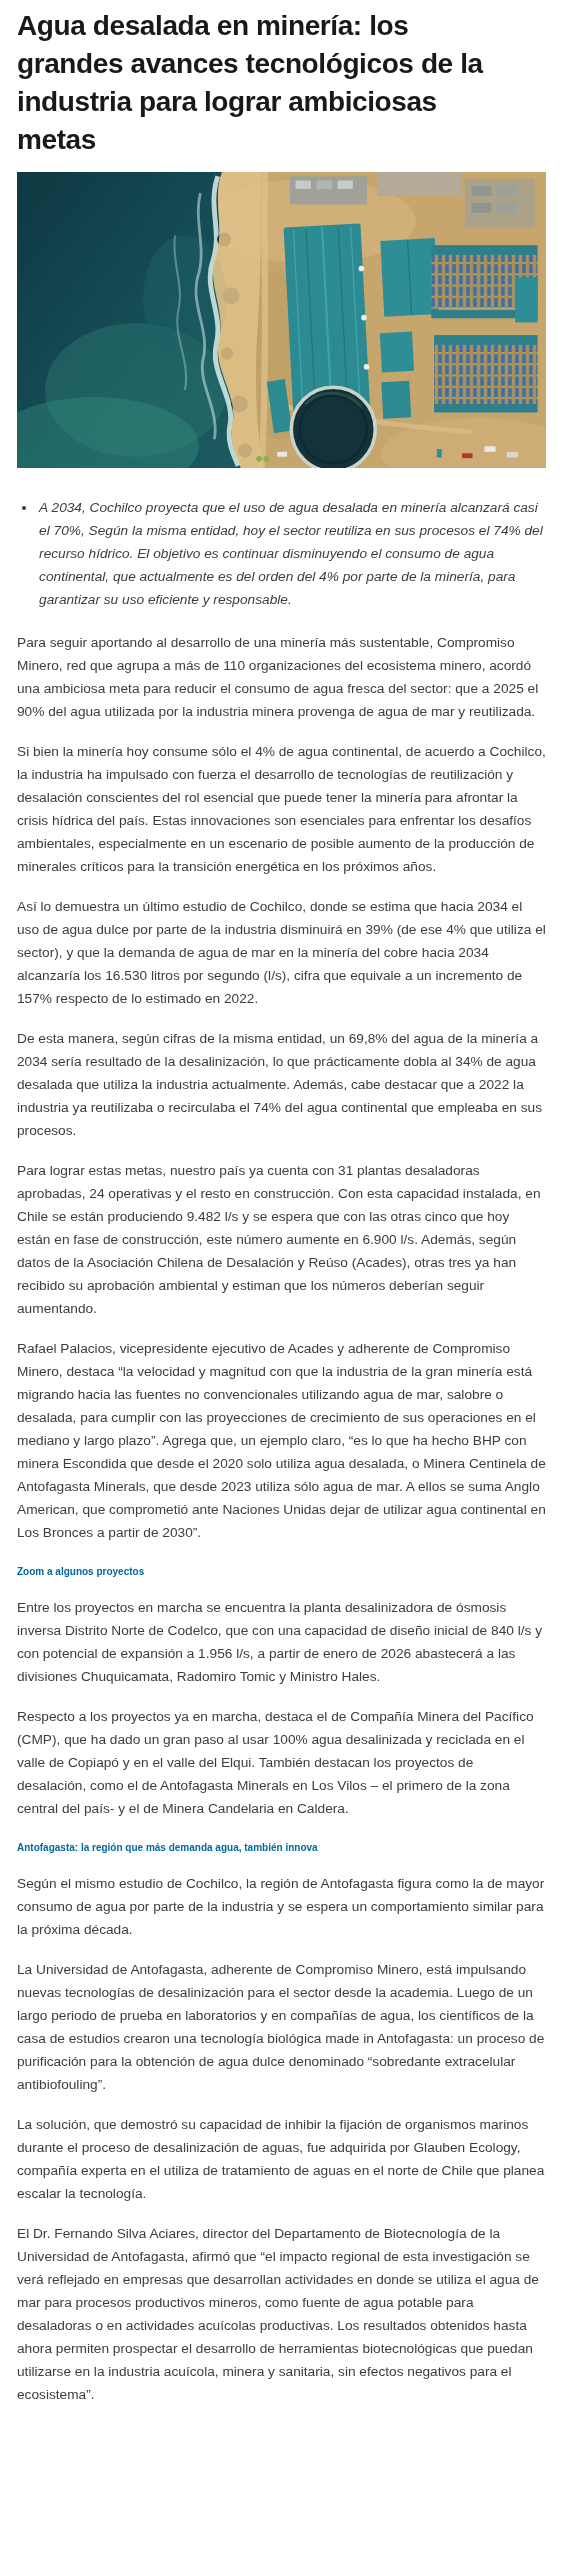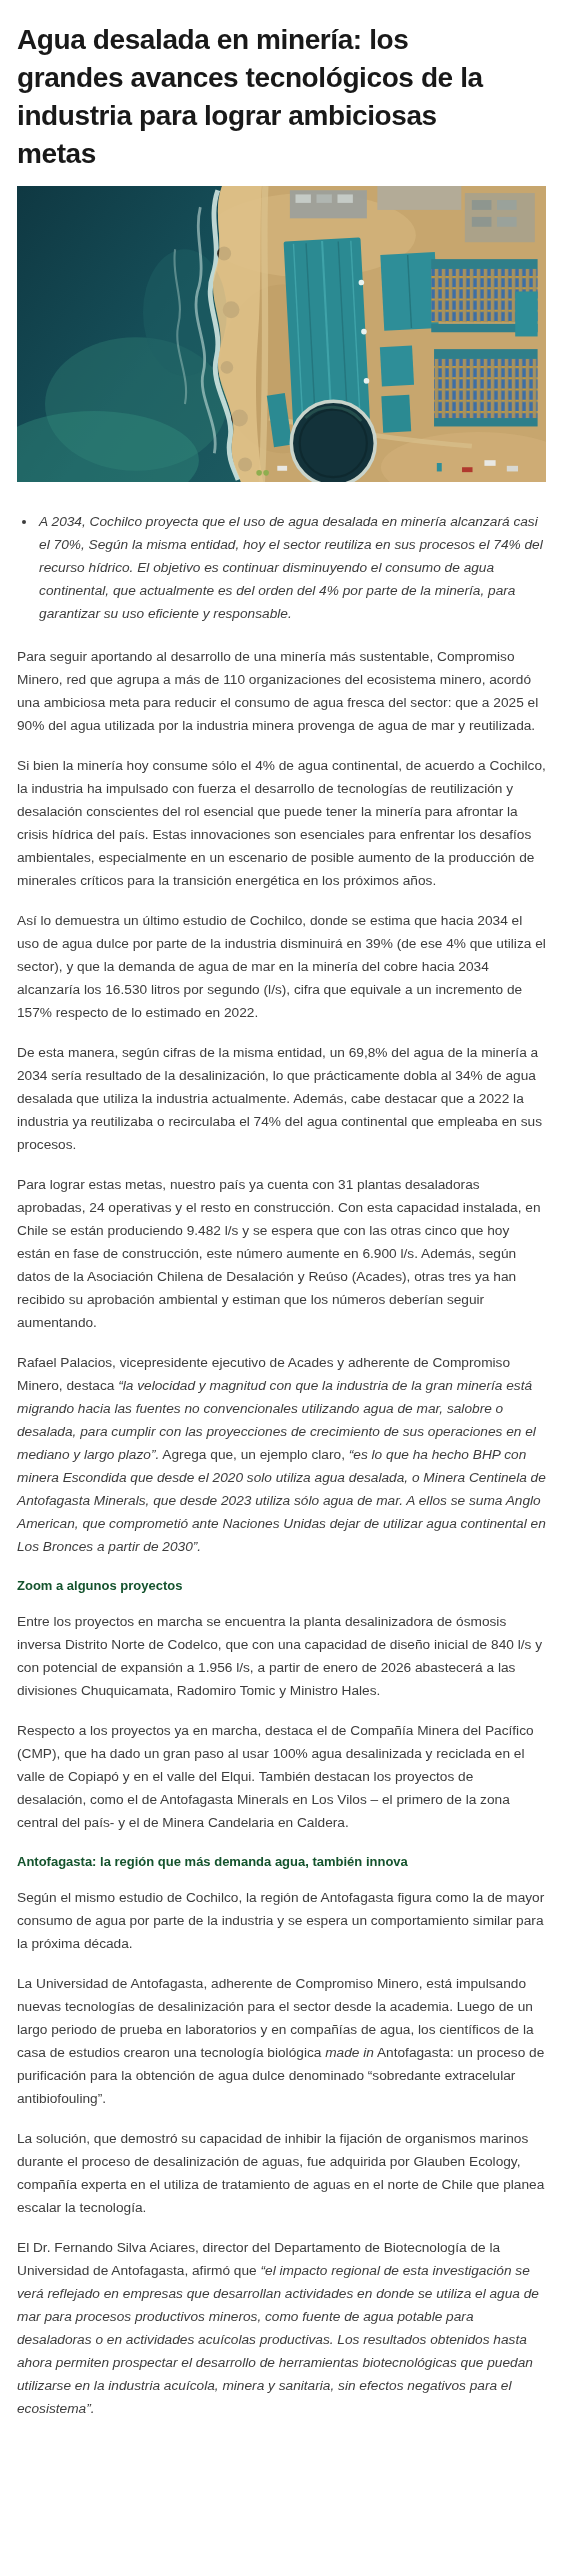--- a/index.html
+++ b/index.html
@@ -5,21 +5,21 @@
   html, body { margin: 0; padding: 0; background: #ffffff; }
   body {
     width: 563px;
     font-family: "Liberation Sans", sans-serif;
     color: #3d3d3d;
     -webkit-font-smoothing: antialiased;
   }
   .container {
     box-sizing: border-box;
     width: 563px;
-    padding: 21px 17px 20px 17px;
+    padding: 7px 17px 20px 17px;
   }
   h1.article-title {
     margin: 0 0 12.7px 0;
     max-width: 496px;
     font-size: 28px;
     line-height: 38px;
     font-weight: 700;
     color: #191919;
     letter-spacing: -0.4px;
   }
@@ -39,26 +39,26 @@
     padding: 0 0 0 20px;
   }
   ul.key-points li {
     font-style: italic;
     padding-left: 2.1px;
     margin-bottom: 0;
     margin-top: 28px;
   }
   h2.section-heading {
     margin: 2.8px 0 14px 0;
-    font-size: 13px;
+    font-size: 10px;
     line-height: 21px;
     font-weight: 700;
-    color: #14532d;
+    color: #0369a1;
   }
-  .it { font-style: italic; }
+  .it { }
 </style>
 </head>
 <body>
 
 <div class="container">
 
   <h1 class="article-title">Agua desalada en minería: los grandes avances tecnológicos de la industria para lograr ambiciosas metas</h1>
 
   <svg class="hero" viewBox="0 0 756 421" preserveAspectRatio="none" role="img">
     <defs>

